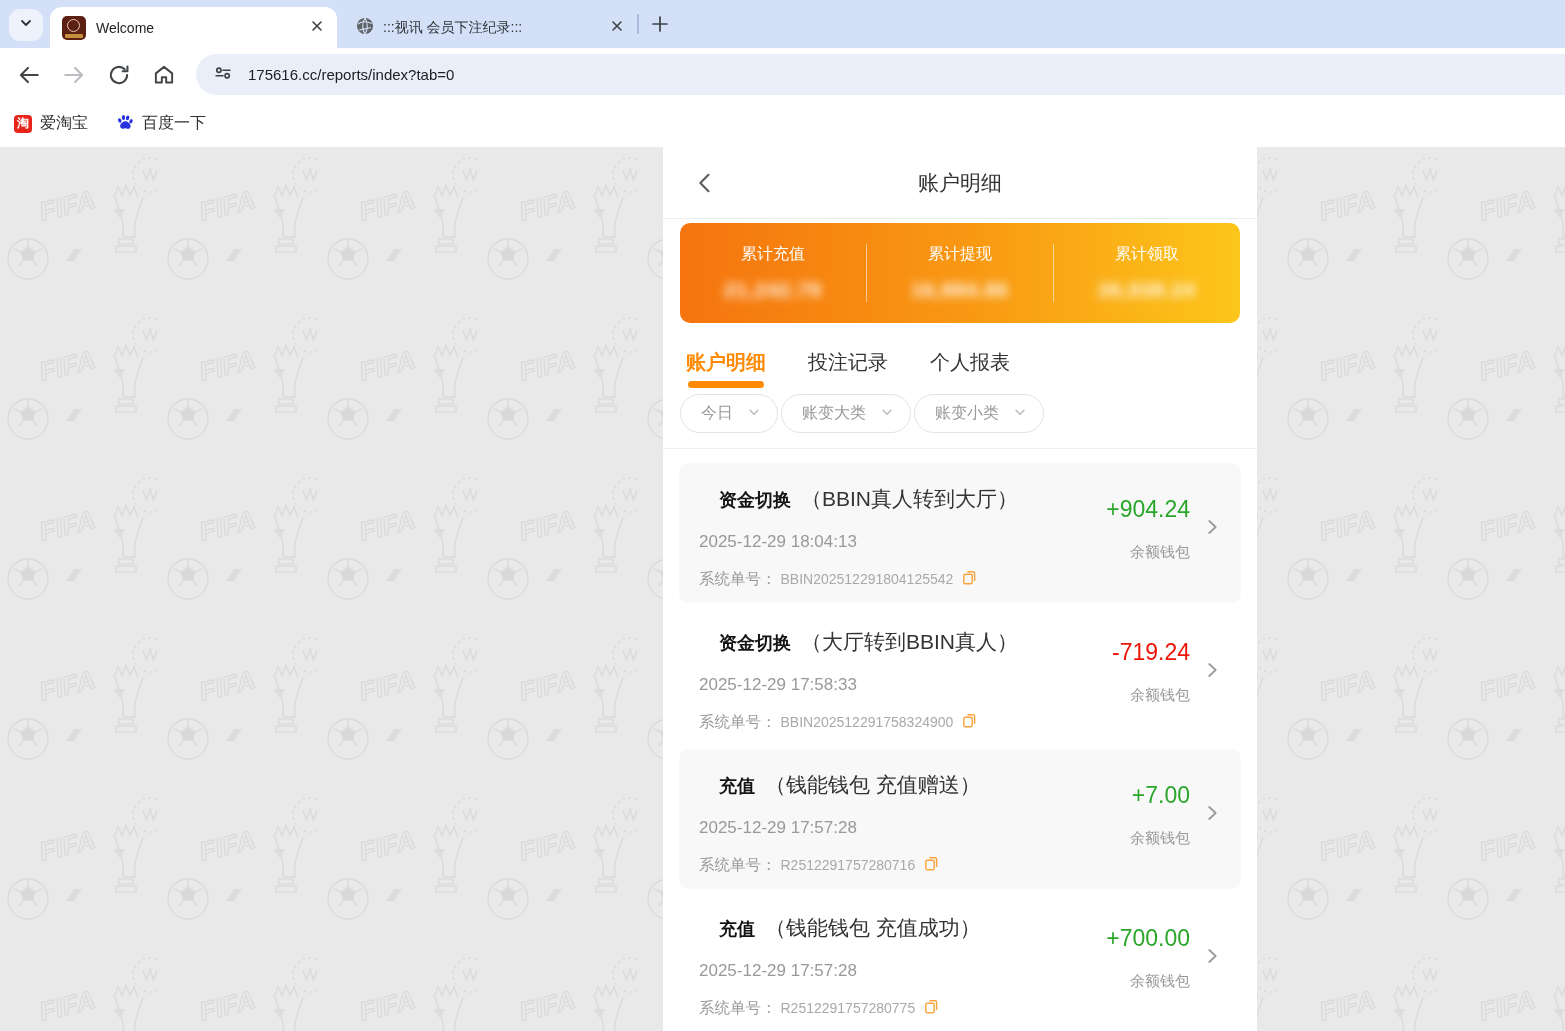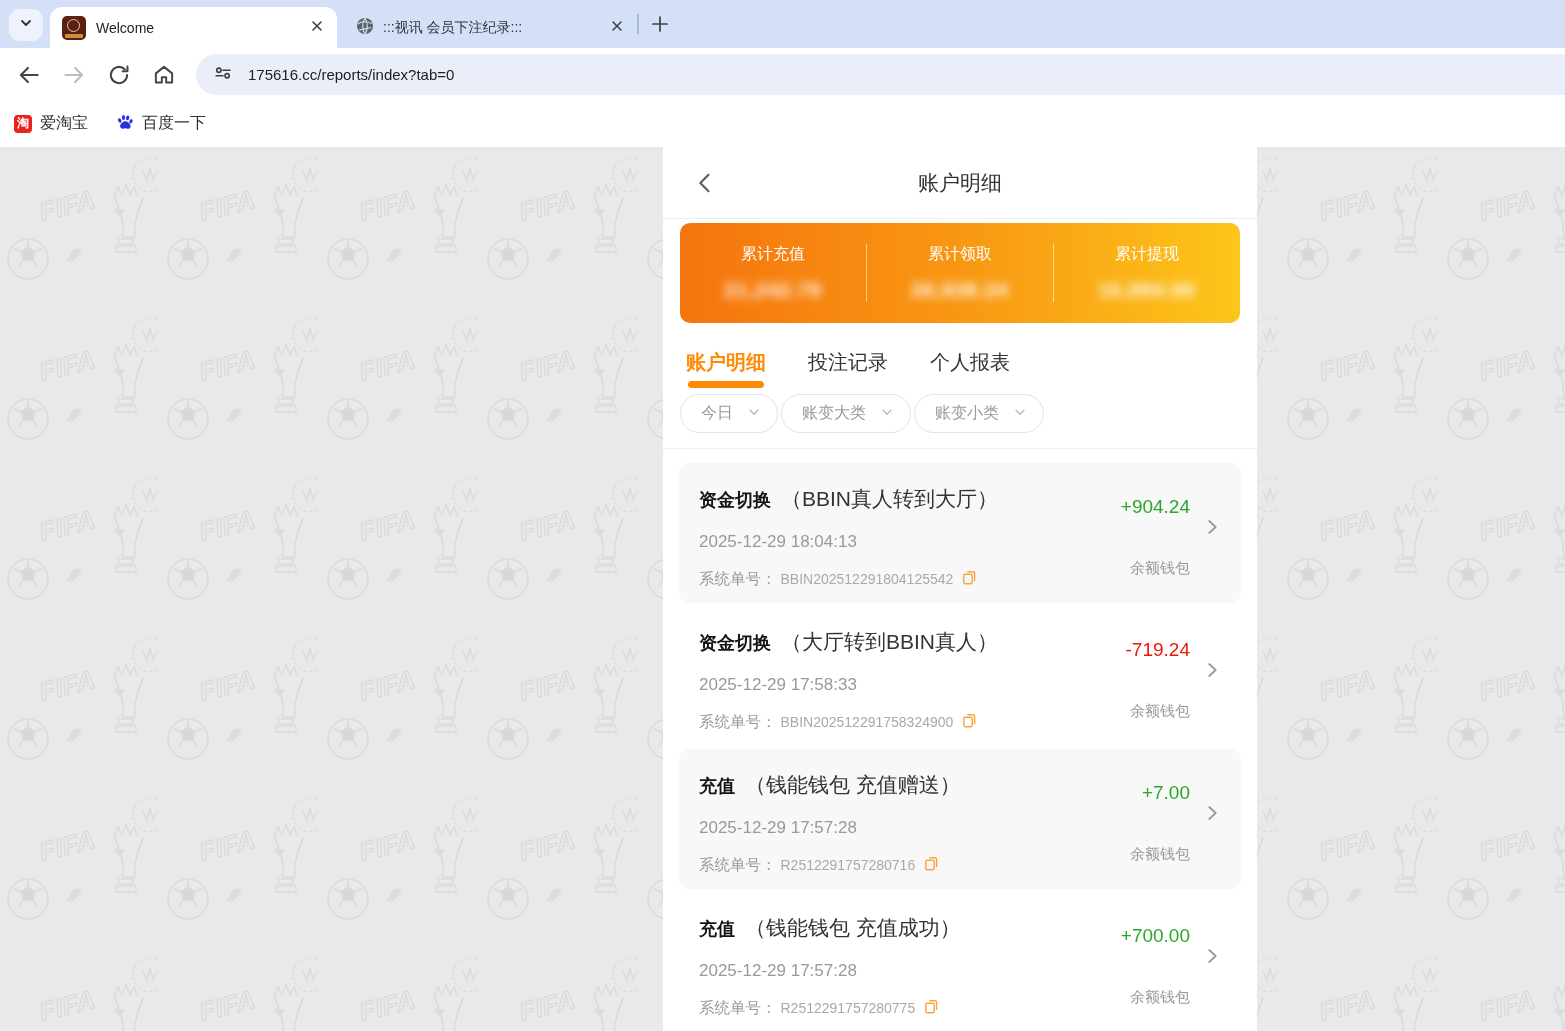--- a/index.html
+++ b/index.html
@@ -68,31 +68,31 @@
 
   .filters { display:flex; gap:3px; padding:2px 0 15px 17px; border-bottom:1px solid #eee; }
   .pill { height:39px; border:1px solid #e3e3e3; border-radius:20px;
     display:flex; align-items:center; padding:0 16px 0 20px; gap:14px; background:#fff; }
   .pill-label { font-size:16px; color:#999; }
 
   .txn-list { padding-top:14px; }
   .txn { position:relative; margin:0 16px 3px; height:140px; padding:22px 0 0 20px; }
   .txn.shaded { background:#f8f8f8; border-radius:10px; }
   .txn-title { display:flex; align-items:baseline; }
-  .t-type { font-size:18px; font-weight:bold; color:#141414; }
+  .t-type { font-size:18px; font-weight:bold; color:#141414;margin-left:20px; }
   .t-detail { font-size:21px; color:#333; margin-left:10px; }
   .txn-date { font-size:17px; color:#999; margin-top:19px; }
   .txn-order { display:flex; align-items:center; margin-top:16px; }
   .order-label { font-size:15.5px; color:#999; }
   .order-no { font-size:14px; color:#a9a9a9; margin-left:4px; }
   .copy-ic { margin-left:8px; }
-  .amt { position:absolute; right:51px; top:33px; font-size:19px; }
+  .amt { position:absolute; right:51px; top:33px; font-size:23px; }
   .amt.green { color:#2aa62a; }
   .amt.red { color:#ed1506; }
-  .wallet { position:absolute; right:51px; top:96px; font-size:15px; color:#999; }
+  .wallet { position:absolute; right:51px; top:80px; font-size:15px; color:#999; }
   .txn-chevron { position:absolute; right:18px; top:53px; }
 </style>
 </head>
 <body>
 
 <div class="tabstrip">
   <div class="tab-search-btn">
     <span>
       <svg width="16" height="16" viewBox="0 0 16 16">
           <path d="M4 6l4 4 4-4" fill="none" stroke="#30343a" stroke-width="1.8" stroke-linecap="round" stroke-linejoin="round"></path>
@@ -1166,26 +1166,26 @@
       </span>
       <span class="p-title">账户明细</span>
     </div>
 
     <div class="summary">
       <div class="sum-col">
         <div class="sum-label">累计充值</div>
         <div class="sum-value">21,242.79</div>
       </div>
       <div class="sum-col">
+        <div class="sum-label">累计提现</div>
+        <div class="sum-value">16,884.86</div>
+      </div>
+      <div class="sum-col">
         <div class="sum-label">累计领取</div>
         <div class="sum-value">26,938.24</div>
-      </div>
-      <div class="sum-col">
-        <div class="sum-label">累计提现</div>
-        <div class="sum-value">16,884.86</div>
       </div>
     </div>
 
     <div class="p-tabs">
       <div class="p-tab active">
         <span>账户明细</span>
         <span class="underline"></span>
       </div>
       <div class="p-tab">
         <span>投注记录</span>

